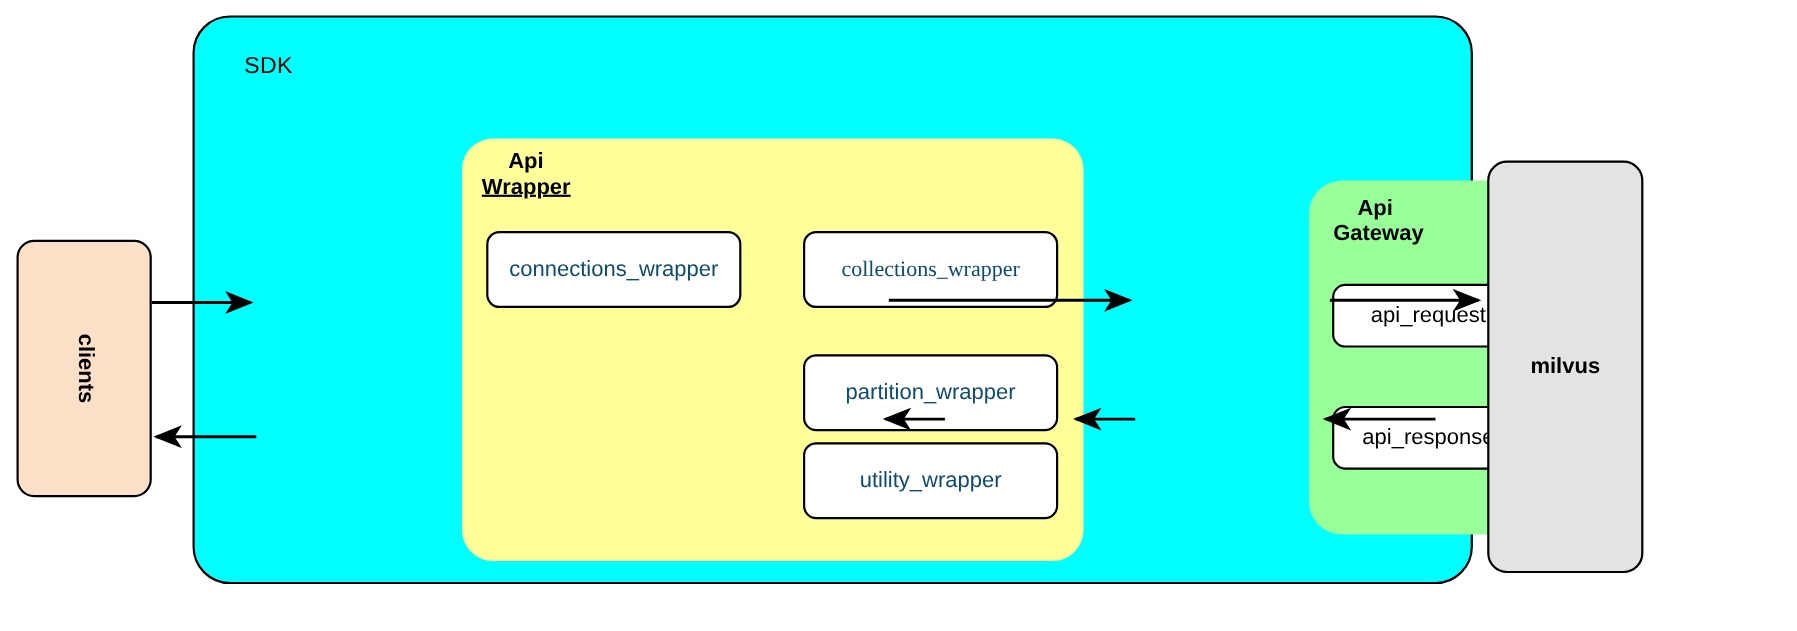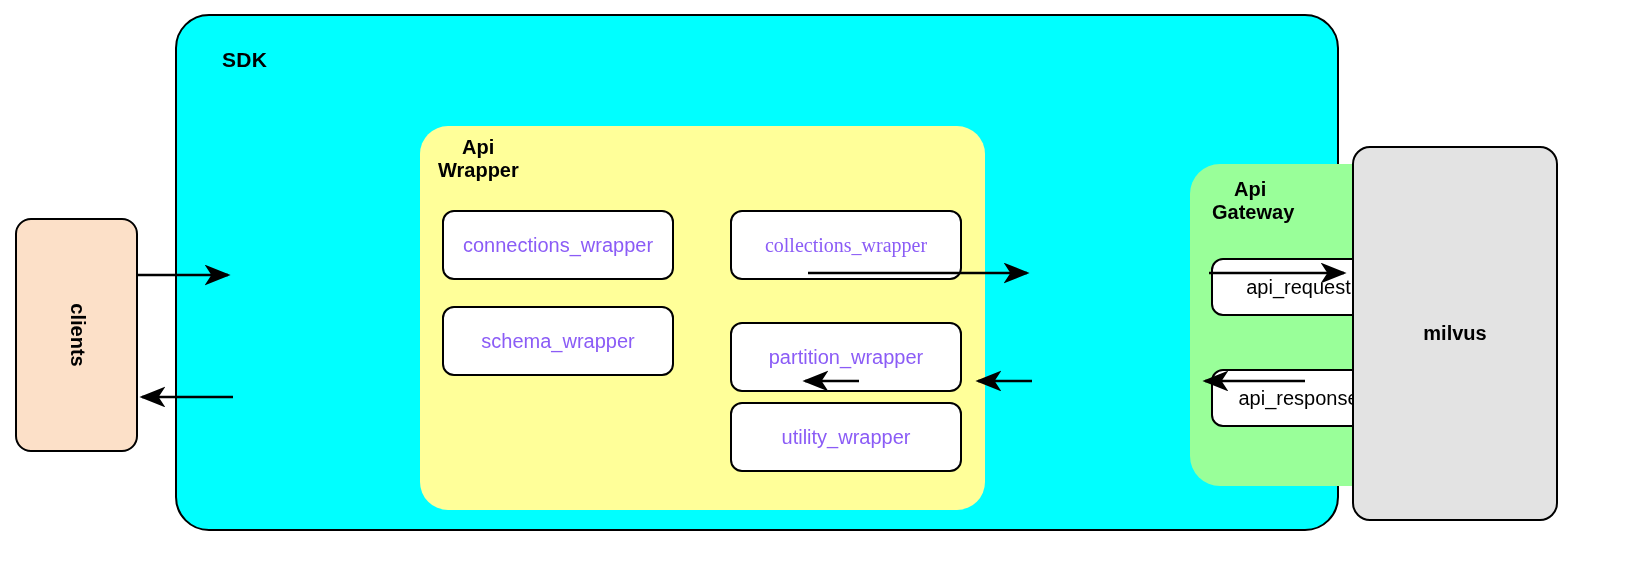--- a/index.html
+++ b/index.html
@@ -35,21 +35,21 @@
     border: 2px solid #000000;
     border-radius: 34px;
     box-sizing: border-box;
     position: absolute;
   }
   #sdk-label {
     position: absolute;
     left: 45px;
     top: 32px;
     font-size: 21px;
-    font-weight: bold;
+    font-weight: normal;
     color: #000000;
     letter-spacing: 0.3px;
   }
 
   
   #api-wrapper-container {
     left: 243px;
     top: 110px;
     width: 565px;
     height: 384px;
@@ -61,34 +61,35 @@
     left: 42px;
     top: 10px;
     font-size: 20px;
     font-weight: bold;
     color: #000000;
     line-height: 1.15;
   }
   #api-wrapper-label .second-line {
     display: block;
     margin-left: -24px;
+    text-decoration: underline;
   }
 
   
   .wrapper-cell {
     position: absolute;
     box-sizing: border-box;
     background: #ffffff;
     border: 2px solid #000000;
     border-radius: 12px;
     display: flex;
     align-items: center;
     justify-content: center;
     font-size: 20px;
-    color: #8b5cf6;
+    color: #0c4a6e;
     width: 232px;
     height: 70px;
   }
 
   
   #api-gateway-container {
     left: 1013px;
     top: 148px;
     width: 277px;
     height: 322px;
@@ -143,21 +144,21 @@
     font-size: 20px;
     font-weight: bold;
     color: #000000;
     white-space: nowrap;
   }
 
   
   #milvus-box {
     left: 1352px;
     top: 146px;
-    width: 206px;
+    width: 142px;
     height: 375px;
     background: #e3e3e3;
     border: 2px solid #000000;
     border-radius: 18px;
     position: absolute;
     box-sizing: border-box;
     display: flex;
     align-items: center;
     justify-content: center;
   }
@@ -208,21 +209,20 @@
     <span id="sdk-label">SDK</span>
 
     <div id="api-wrapper-container" class="softbox">
       <div id="api-wrapper-label">
         <span>Api</span>
         <span class="second-line">Wrapper</span>
       </div>
 
       <div class="wrapper-cell" style="left:22px;  top:84px;">connections_wrapper</div>
       <div class="wrapper-cell" style="left:310px; top:84px;font-family:Liberation Serif, serif;">collections_wrapper</div>
-      <div class="wrapper-cell" style="left:22px;  top:180px;">schema_wrapper</div>
       <div class="wrapper-cell" style="left:310px; top:196px;">partition_wrapper</div>
       <div class="wrapper-cell" style="left:310px; top:276px;">utility_wrapper</div>
     </div>
 
     <div id="api-gateway-container" class="softbox">
       <div id="api-gateway-label">
         <span>Api</span>
         <span class="second-line">Gateway</span>
       </div>
 

